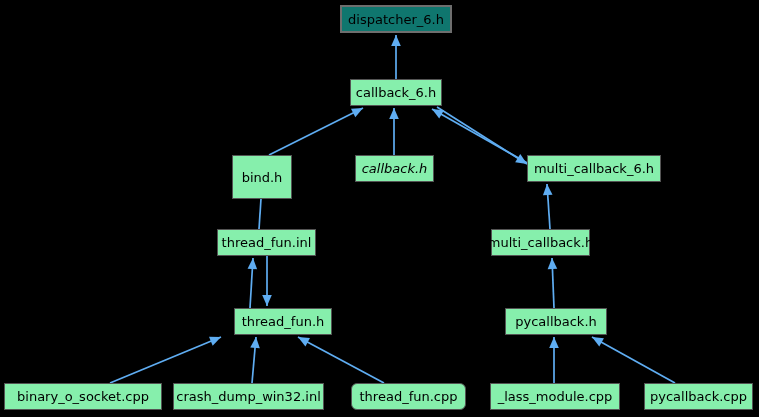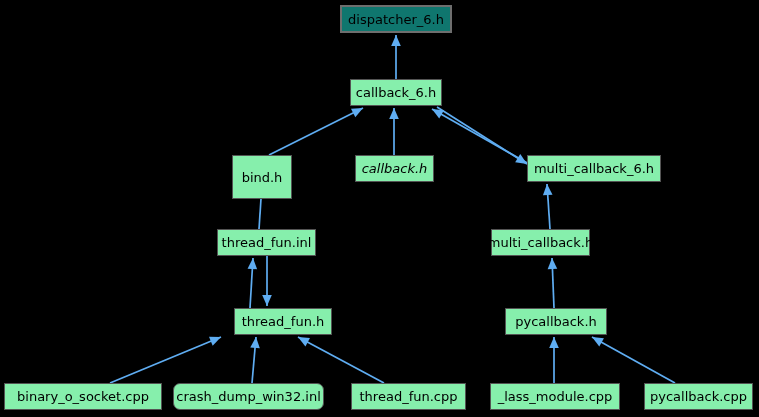--- a/index.html
+++ b/index.html
@@ -76,18 +76,18 @@
       <div class="node root" style="left: 340px; top: 5px; width: 112px; height: 28px;">dispatcher_6.h</div>
       <div class="node file" style="left: 350px; top: 79px; width: 92px; height: 27px;">callback_6.h</div>
       <div class="node file" style="left: 232px; top: 155px; width: 60px; height: 44px;">bind.h</div>
       <div class="node file" style="left: 355px; top: 155px; width: 79px; height: 27px; font-style: italic;">callback.h</div>
       <div class="node file" style="left: 479px; top: 155px; width: 134px; height: 27px; margin-left: 48px;">multi_callback_6.h</div>
       <div class="node file" style="left: 198px; top: 229px; width: 99px; height: 27px; margin-left: 19px;">thread_fun.inl</div>
       <div class="node file" style="left: 491px; top: 229px; width: 99px; height: 27px;">multi_callback.h</div>
       <div class="node file" style="left: 210px; top: 308px; width: 98px; height: 27px; margin-left: 24px;">thread_fun.h</div>
       <div class="node file" style="left: 505px; top: 308px; width: 102px; height: 27px;">pycallback.h</div>
       <div class="node file" style="left: 4px; top: 383px; width: 158px; height: 27px;">binary_o_socket.cpp</div>
-      <div class="node file" style="left: 173px; top: 383px; width: 151px; height: 27px; border-radius: 7px;">crash_dump_win32.inl</div>
-      <div class="node file" style="left: 351px; top: 383px; width: 115px; height: 27px;">thread_fun.cpp</div>
+      <div class="node file" style="left: 173px; top: 383px; width: 151px; height: 27px;">crash_dump_win32.inl</div>
+      <div class="node file" style="left: 351px; top: 383px; width: 115px; height: 27px; border-radius: 6px;">thread_fun.cpp</div>
       <div class="node file" style="left: 490px; top: 383px; width: 130px; height: 27px;">_lass_module.cpp</div>
       <div class="node file" style="left: 644px; top: 383px; width: 109px; height: 27px;">pycallback.cpp</div>
     </div>
 </div>
 
 </body></html>

